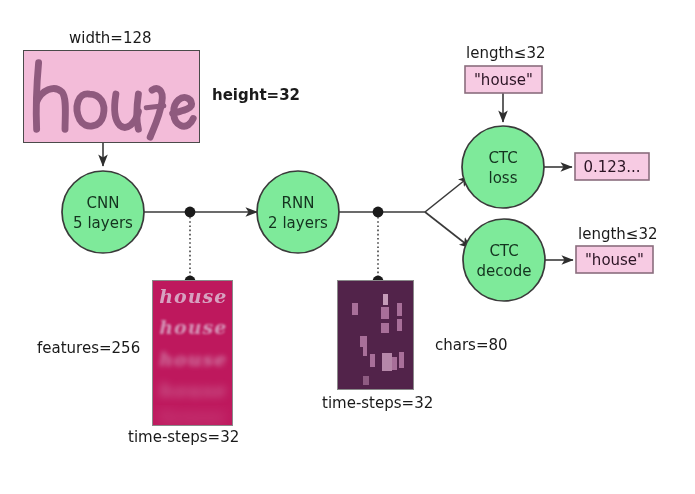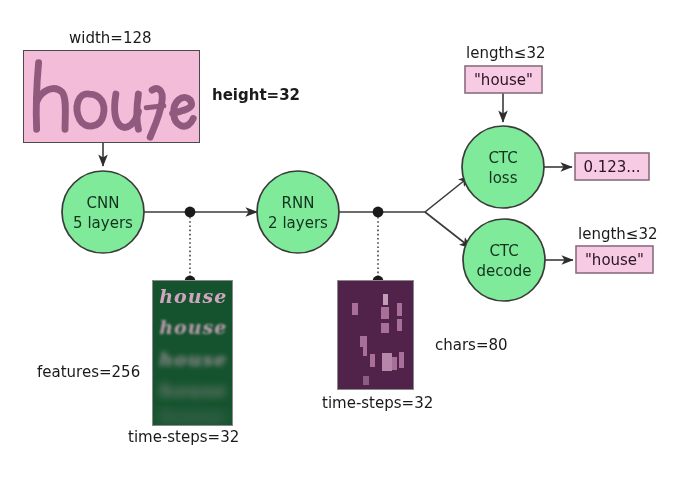--- a/index.html
+++ b/index.html
@@ -56,21 +56,21 @@
   }
   .hw {
     position: absolute;
     left: 0; top: 0;
     width: 100%; height: 100%;
   }
   .fmap {
     position: absolute;
     border: 1.4px solid #8a8a8a;
     box-sizing: border-box;
-    background: #14532d;
+    background: #be185d;
     overflow: hidden;
   }
   .fmap-band {
     position: absolute;
     left: 0;
     width: 100%;
     overflow: hidden;
   }
   .fmap-word {
     position: absolute;
@@ -208,21 +208,21 @@
       <div class="fmap-word" style="font-size:19px; filter:blur(2.6px); opacity:0.65;">house</div>
     </div>
     <div class="fmap-band" style="top:94px; height:30px;">
       <div class="fmap-word" style="font-size:19px; filter:blur(4.2px); opacity:0.5;">house</div>
     </div>
     <div class="fmap-band" style="top:124px; height:22px;">
       <div class="fmap-word" style="font-size:19px; filter:blur(6.5px); opacity:0.38;">house</div>
     </div>
   </div>
 
-  <div class="lbl" style="left:37px; top:341px;margin-top:24px;">features=256</div>
+  <div class="lbl" style="left:37px; top:341px;">features=256</div>
   <div class="lbl" style="left:128px; top:430px;">time-steps=32</div>
 
   <div class="rnnmat" style="left:337px; top:280px; width:77px; height:110px;">
     <div class="blob" style="left:14px; top:22px; width:6px; height:12px;"></div>
     <div class="blob" style="left:45px; top:13px; width:5px; height:11px; background:#c49bb8;"></div>
     <div class="blob" style="left:43px; top:26px; width:8px; height:12px;"></div>
     <div class="blob" style="left:43px; top:42px; width:8px; height:10px;"></div>
     <div class="blob" style="left:59px; top:22px; width:5px; height:13px;"></div>
     <div class="blob" style="left:59px; top:38px; width:5px; height:12px;"></div>
     <div class="blob" style="left:22px; top:55px; width:7px; height:11px;"></div>

